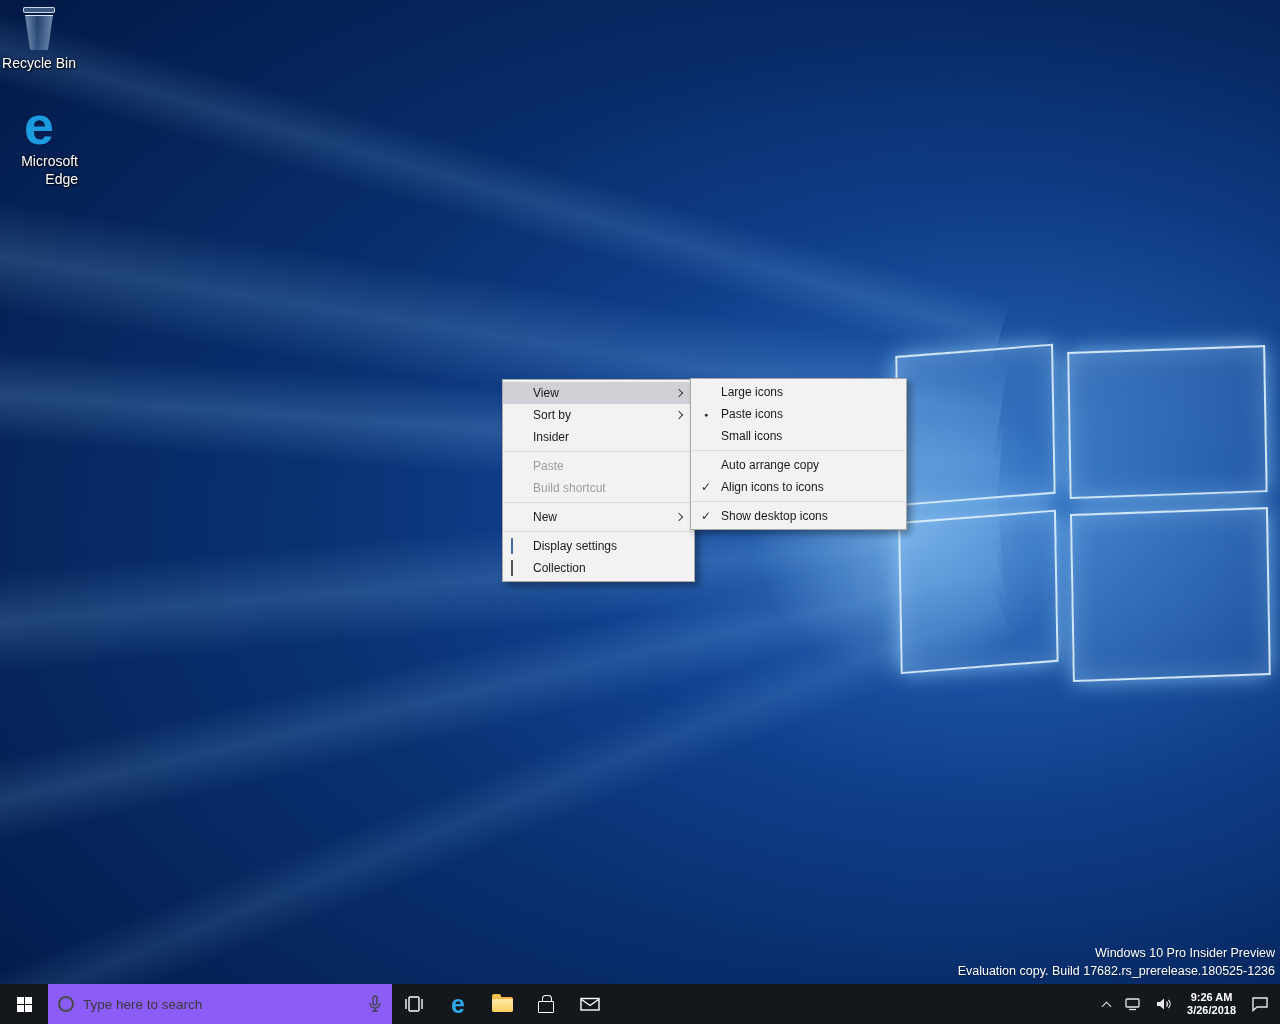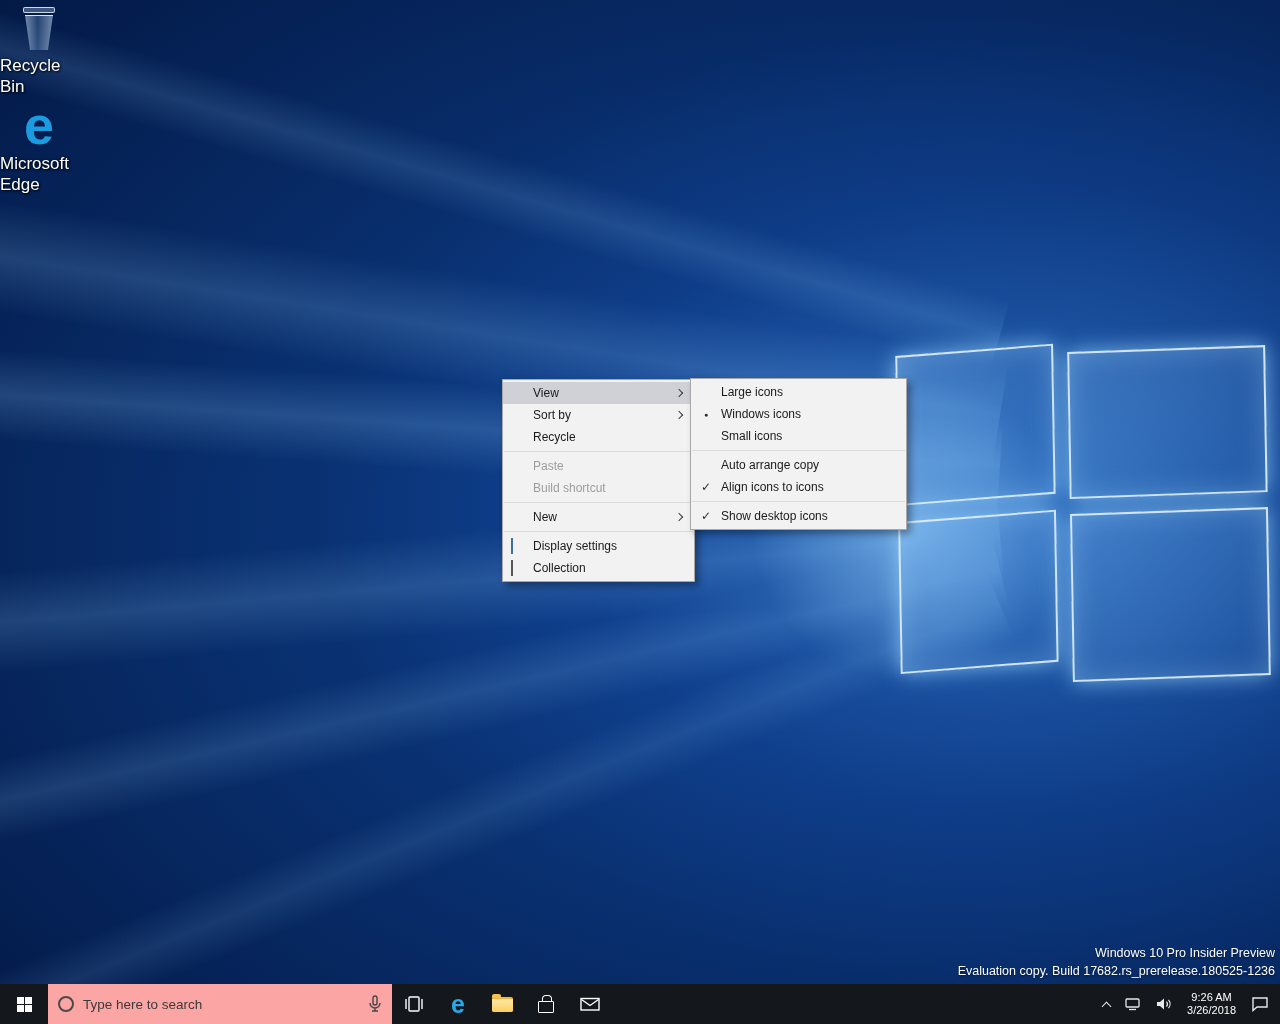--- a/index.html
+++ b/index.html
@@ -37,21 +37,21 @@
   }
   .pane-tl { left:0;     top:6px;   width:158px; height:150px; transform:skewY(-3.5deg); }
   .pane-tr { left:172px; top:8px;   width:198px; height:147px; transform:skewY(-1deg); }
   .pane-bl { left:0;     top:172px; width:158px; height:152px; transform:skewY(-3.5deg); }
   .pane-br { left:172px; top:170px; width:198px; height:168px; transform:skewY(-1deg); }
 
   
   .desk-icon { position:absolute; width:78px; display:flex; flex-direction:column; align-items:center; gap:3px; z-index:5; }
   .di-recycle { left:0; top:6px; }
   .di-edge { left:0; top:100px; }
-  .di-label { color:#fff; font-size:17px; text-align:left; line-height:1.25;
+  .di-label { color:#fff; font-size:14px; text-align:right; line-height:1.25;
               text-shadow:1px 1px 2px rgba(0,0,0,0.9), 0 0 3px rgba(0,0,0,0.6); }
   .rb { width:40px; height:46px; position:relative; }
   .rb-lid { position:absolute; top:1px; left:4px; width:32px; height:6px; border:1px solid rgba(230,240,250,0.85);
             background:rgba(170,200,230,0.35); border-radius:2px; }
   .rb-body { position:absolute; top:9px; left:6px; width:28px; height:35px;
              clip-path:polygon(0 0,100% 0,82% 100%,18% 100%);
              background:linear-gradient(to right, rgba(200,225,250,0.55), rgba(120,160,205,0.30) 45%, rgba(200,225,250,0.55));
              border-top:1px solid rgba(235,245,255,0.9); }
   .edge-glyph { font-size:54px; font-weight:bold; color:#1b9be0; line-height:50px;
                 text-shadow:0 1px 3px rgba(0,20,60,0.5); }
@@ -87,40 +87,40 @@
   .collection-mark { position:absolute; right:16px; bottom:5px; display:flex; align-items:center; gap:10px;
                      z-index:40; color:rgba(228,228,231,0.88); font-size:20px;
                      text-shadow:0 2px 4px rgba(0,0,0,0.55); pointer-events:none; }
 
   
   .taskbar { position:absolute; left:0; bottom:0; width:1280px; height:40px; background:#14171c;
              display:flex; align-items:stretch; z-index:30; }
   .tb-start { width:48px; display:flex; align-items:center; justify-content:center; }
   .win-logo { display:grid; grid-template-columns:7px 7px; grid-template-rows:7px 7px; gap:1px; }
   .win-logo span { background:#fff; }
-  .tb-search { width:344px; background:#fca5a5; display:flex; align-items:center; padding:0 10px; gap:9px; }
+  .tb-search { width:344px; background:#8b5cf6; display:flex; align-items:center; padding:0 10px; gap:9px; }
   .cortana-ring { width:16px; height:16px; border:2px solid #4a4a4a; border-radius:50%; flex:0 0 auto; }
   .search-input { flex:1; border:none; outline:none; font-size:13.5px; color:#111; background:transparent;
                   font-family:"Liberation Sans","DejaVu Sans",sans-serif; }
   .search-input::placeholder { color:#3a3a3a; opacity:1; }
   .tb-btn { width:44px; display:flex; align-items:center; justify-content:center; }
   .edge-tb { font-size:25px; font-weight:bold; color:#2ba6e8; line-height:25px; }
   .ico-folder { width:21px; height:15px; background:linear-gradient(#f4b63f,#e8a52e); border-radius:2px; position:relative; }
   .ico-folder:before { content:""; position:absolute; top:-3px; left:0; width:9px; height:4px;
                        background:#f4c24f; border-radius:2px 2px 0 0; }
   .ico-folder:after { content:""; position:absolute; left:0; top:2px; width:21px; height:13px;
                       background:linear-gradient(#ffe9a8,#fbcf5e); border-radius:1px 1px 2px 2px; }
   .ico-store { width:16px; height:12px; border:1.5px solid #fff; border-radius:1px; position:relative; margin-top:5px; }
   .ico-store:before { content:""; position:absolute; top:-7px; left:3px; width:8px; height:6px;
                       border:1.5px solid #fff; border-bottom:none; border-radius:4px 4px 0 0; }
   .tb-tray { margin-left:auto; display:flex; align-items:center; height:40px; padding-right:4px; }
   .tray-btn { height:40px; display:flex; align-items:center; justify-content:center; padding:0 7px; }
   .chev-up { width:7px; height:7px; border-top:1.5px solid #e8e8e8; border-right:1.5px solid #e8e8e8;
              transform:rotate(-45deg); margin-top:4px; }
-  .tb-clock { color:#fff; font-size:11px; text-align:center; line-height:13.5px; padding:0 8px; }
+  .tb-clock { color:#fff; font-size:11px; text-align:center; line-height:13.5px; padding:0 8px;font-weight:bold; }
 </style>
 </head>
 <body>
 
 <div class="desktop">
 
   <div class="beam b1"></div>
   <div class="beam b2"></div>
   <div class="beam b3"></div>
   <div class="beam b4"></div>
@@ -152,21 +152,21 @@
       <span class="mi-label">View</span>
       <span class="mi-arrow"></span>
     </div>
     <div class="menu-item">
       <span class="mi-gutter"></span>
       <span class="mi-label">Sort by</span>
       <span class="mi-arrow"></span>
     </div>
     <div class="menu-item">
       <span class="mi-gutter"></span>
-      <span class="mi-label">Recycle</span>
+      <span class="mi-label">Insider</span>
     </div>
     <div class="menu-sep"></div>
     <div class="menu-item disabled">
       <span class="mi-gutter"></span>
       <span class="mi-label">Paste</span>
     </div>
     <div class="menu-item disabled">
       <span class="mi-gutter"></span>
       <span class="mi-label">Build shortcut</span>
     </div>
@@ -193,21 +193,21 @@
 
   <div class="menu menu-sub">
     <div class="menu-item">
       <span class="mi-gutter"></span>
       <span class="mi-label">Large icons</span>
     </div>
     <div class="menu-item">
       <span class="mi-gutter">
         <span class="bullet">●</span>
       </span>
-      <span class="mi-label">Windows icons</span>
+      <span class="mi-label">Paste icons</span>
     </div>
     <div class="menu-item">
       <span class="mi-gutter"></span>
       <span class="mi-label">Small icons</span>
     </div>
     <div class="menu-sep"></div>
     <div class="menu-item">
       <span class="mi-gutter"></span>
       <span class="mi-label">Auto arrange copy</span>
     </div>

